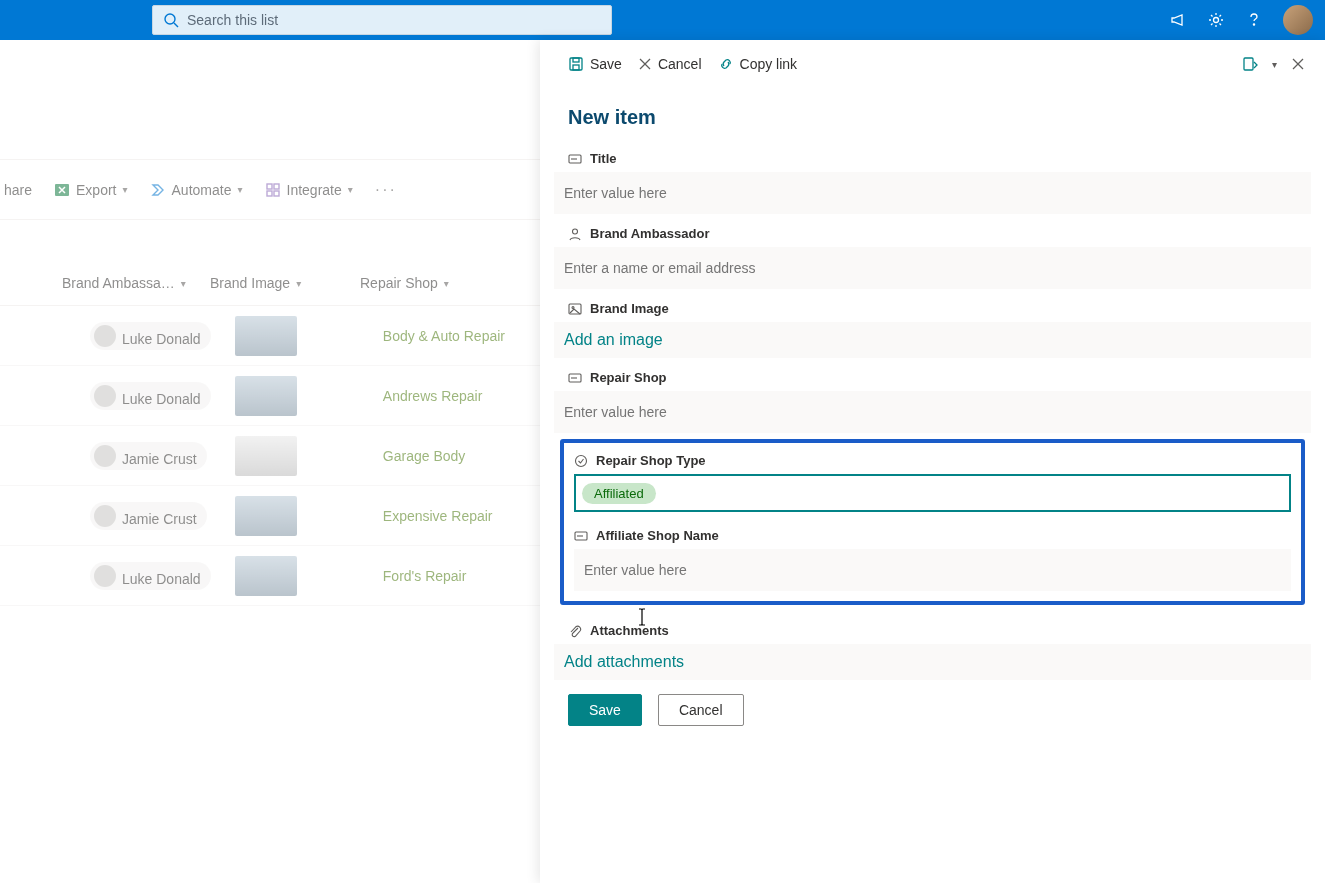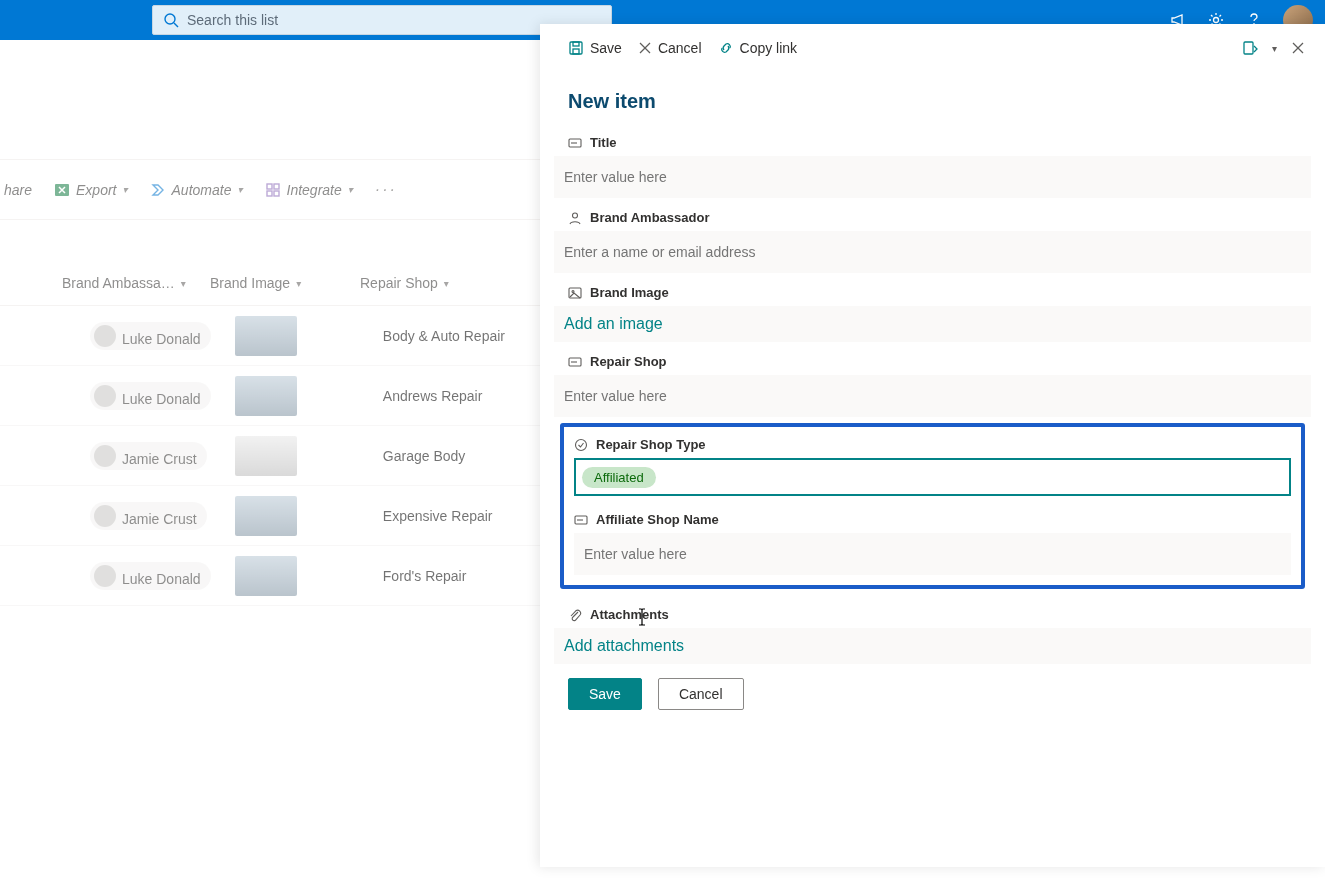--- a/index.html
+++ b/index.html
@@ -41,21 +41,20 @@
     filter: grayscale(0.05);
   }
   .blank1 { height: 120px; border-bottom: 1px solid #edebe9; }
   .cmdbar {
     height: 60px;
     display: flex; align-items: center; gap: 14px;
     padding: 0 4px 0 0;
     border-bottom: 1px solid #edebe9;
     font-size: 14px;
     color: #323130;
-    font-style: italic;
   }
   .cmd { display:flex; align-items:center; gap:6px; padding: 0 4px; cursor:pointer; }
   .cmd svg { width:16px; height:16px; }
   .chev { color:#605e5c; font-size:10px; }
   .cmd-more { color:#605e5c; letter-spacing:2px; font-size:16px; }
   .colhdr {
     height: 86px;
     display:flex; align-items: flex-end;
     padding: 0 0 14px 0;
     border-bottom: 1px solid #edebe9;
@@ -73,26 +72,26 @@
     display:flex;
     align-items:center;
     font-size:14px;
     color:#605e5c;
   }
   .row .pill { margin-left:90px; width:148px; display:flex; align-items:center; gap:4px; }
   .pill-inner { background:#f3f2f1; border-radius:14px; padding:3px 10px 3px 4px; display:flex; align-items:flex-end; gap:6px; color:#323130;}
   .pill-avatar { width:22px; height:22px; border-radius:50%; background:#c8c6c4; display:inline-block; }
   .thumb { width:150px; display:flex; align-items:center; }
   .thumb .tbox { width:62px; height:40px; background:linear-gradient(180deg,#b8c9d6,#8195a5); border-radius:2px; }
-  .shopcell { width:160px; color:#000000; }
+  .shopcell { width:160px; color:#4d7c0f; }
 
   
   .panel {
     position:absolute;
-    top:24px; right:0;
+    top:40px; right:0;
     width: 785px;
     height: 843px;
     background:#fff;
     box-shadow: -2px 0 12px rgba(0,0,0,0.1);
     display:flex;
     flex-direction:column;
   }
   .panel-cmd {
     height: 48px;
     display:flex; align-items:center;

